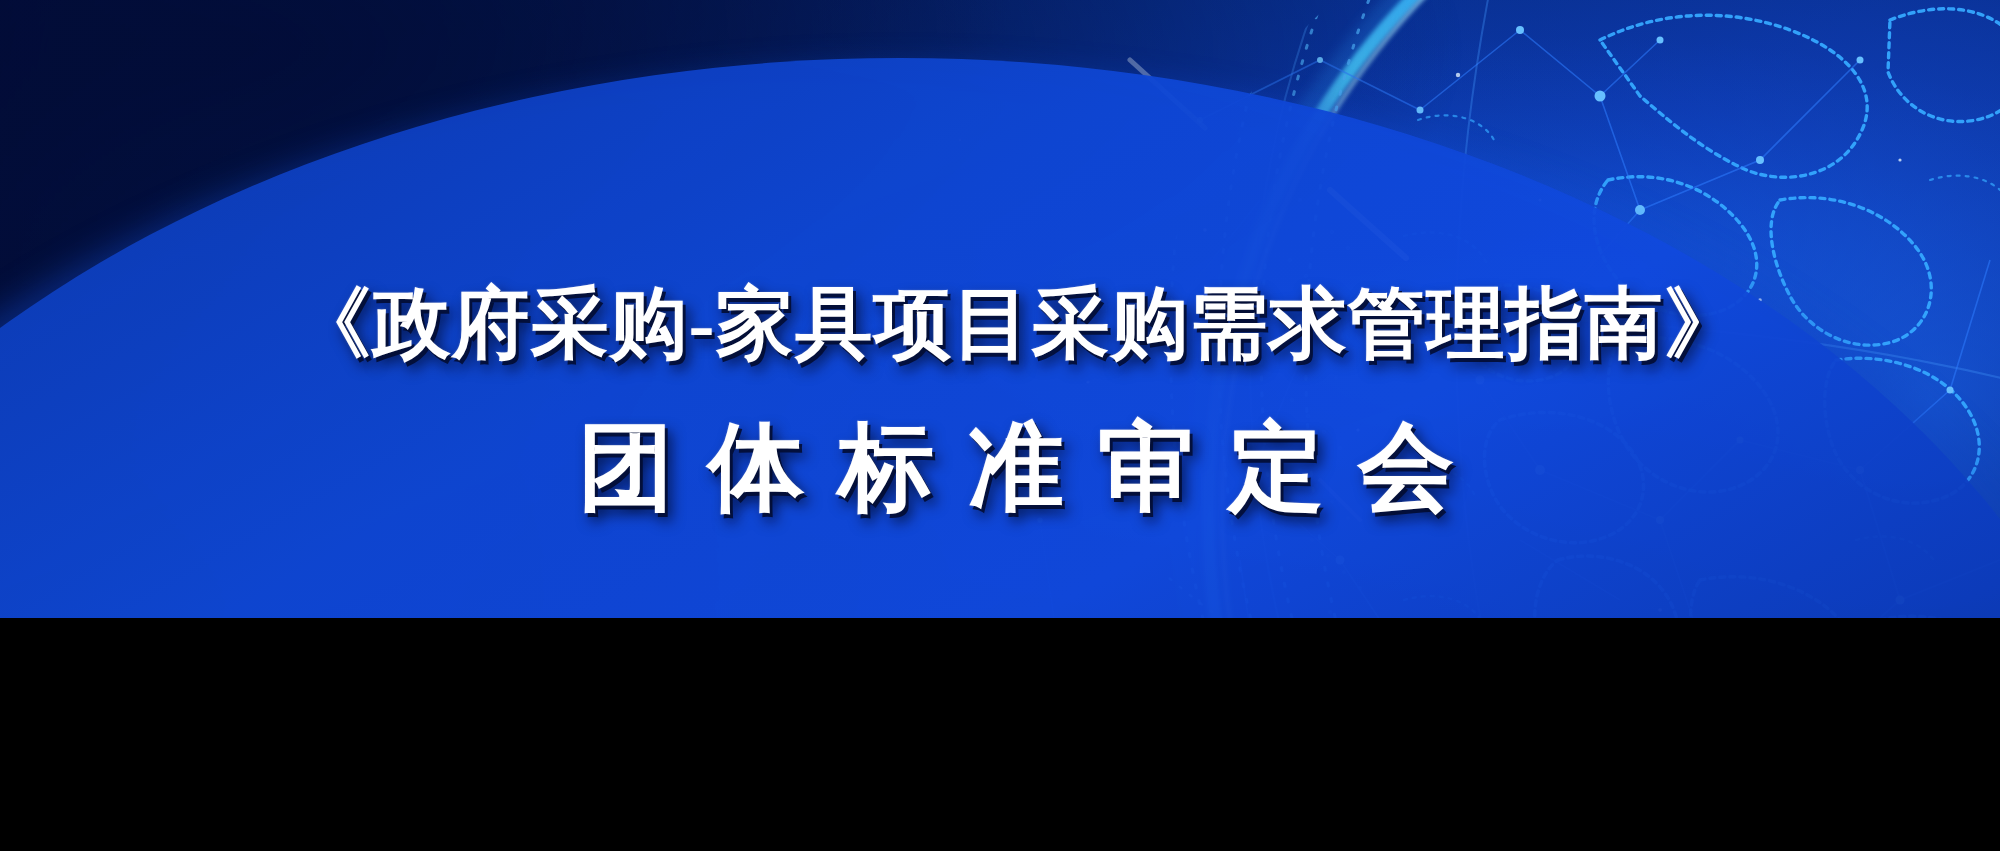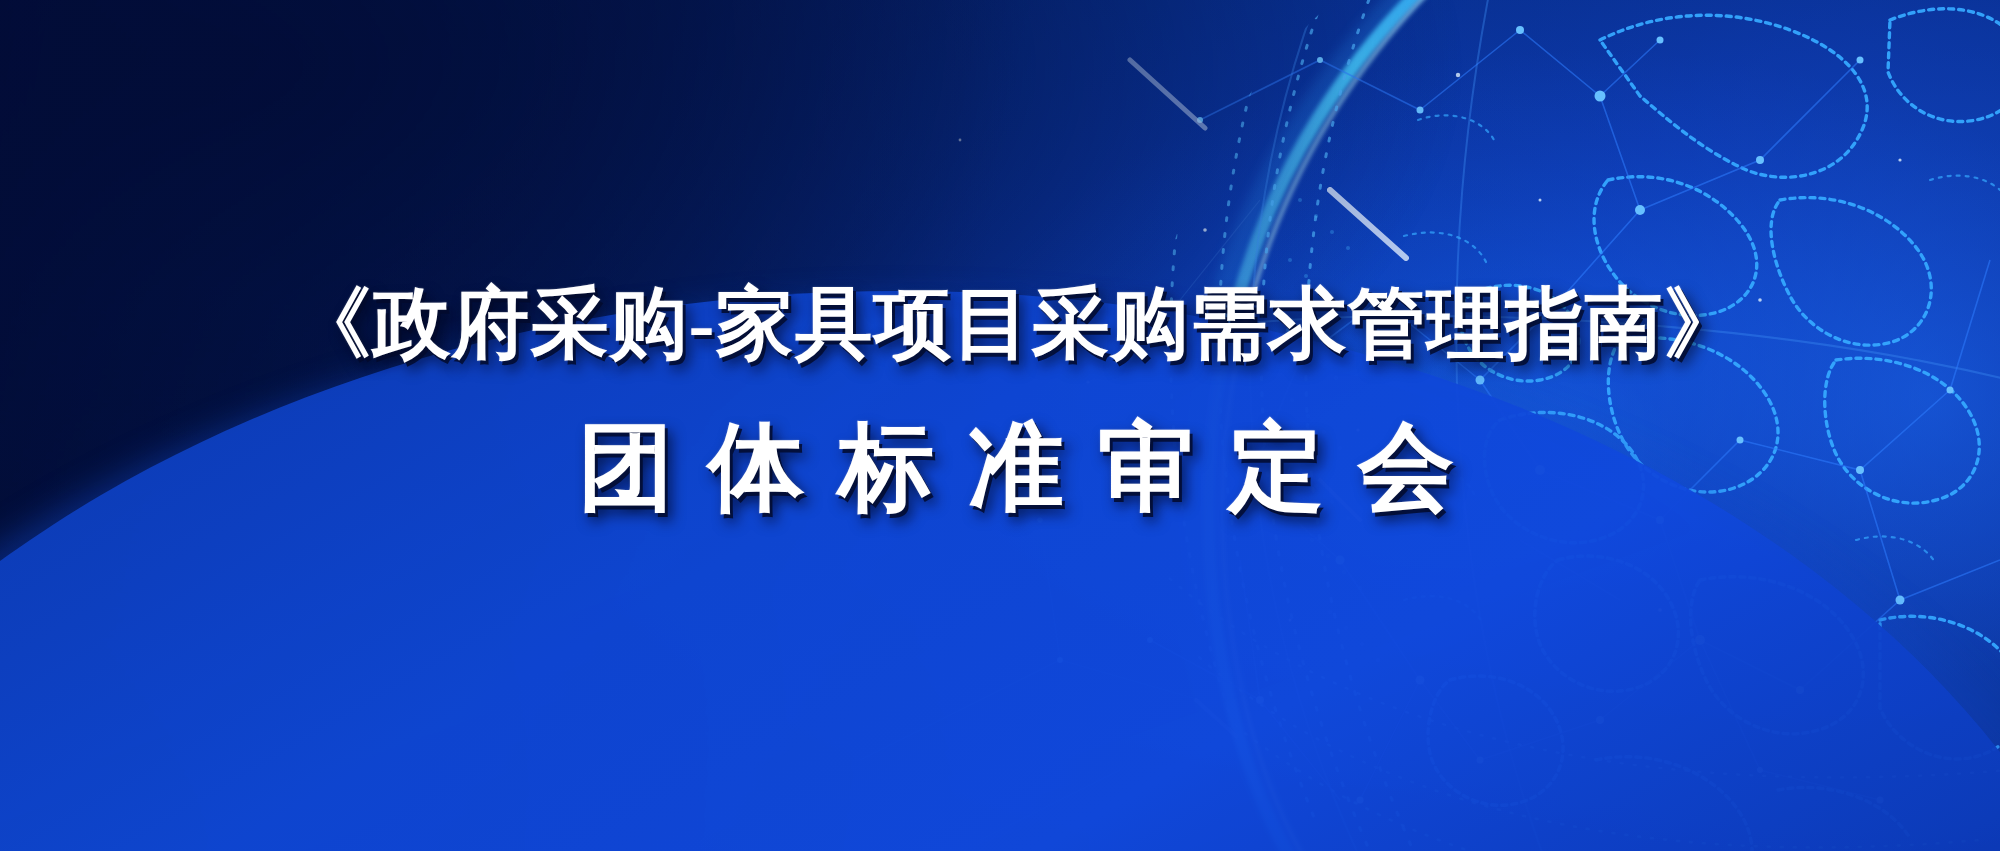--- a/index.html
+++ b/index.html
@@ -1,19 +1,19 @@
 <!DOCTYPE html>
 <html><head>
 <meta charset="utf-8">
 <title>Banner</title>
 <style>
   html,body{margin:0;padding:0;background:#000;}
   #stage{
     position:relative;
-    width:2000px;height:851px;
+    width:2000px;height:618px;
     overflow:hidden;
     font-family:"Liberation Serif","DejaVu Serif",serif;
     background:#04195c;
     text-decoration:underline;
   }
 
   
   .layer{position:absolute;inset:0;}
 
   .bg-base{

